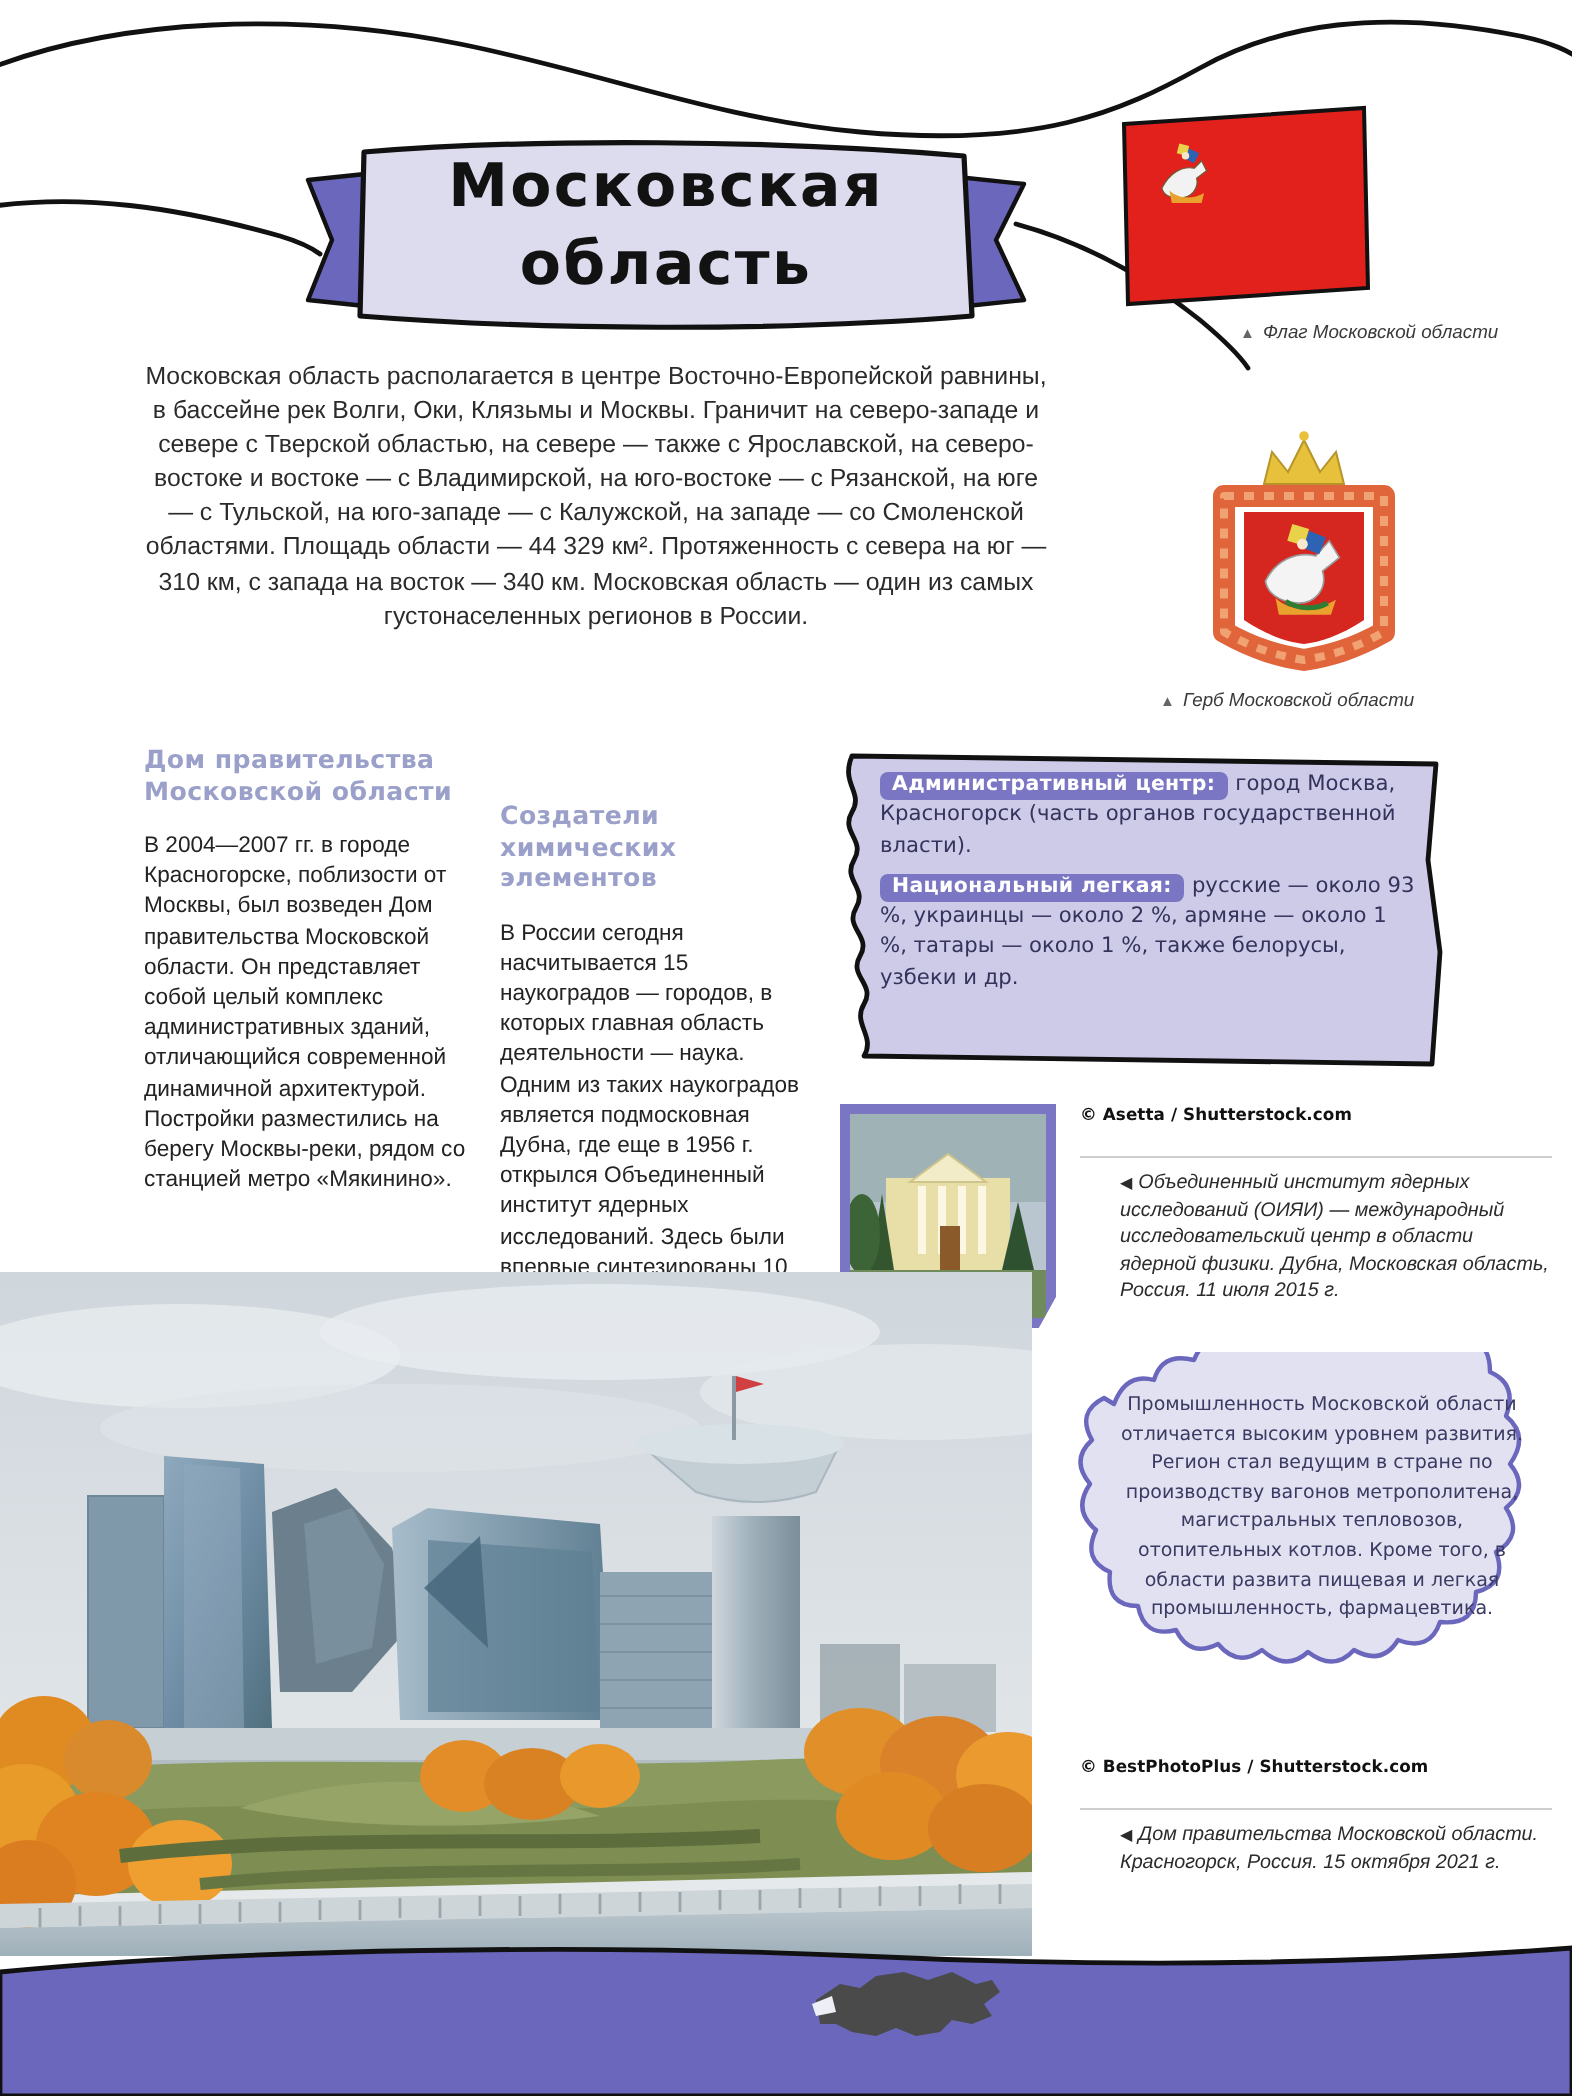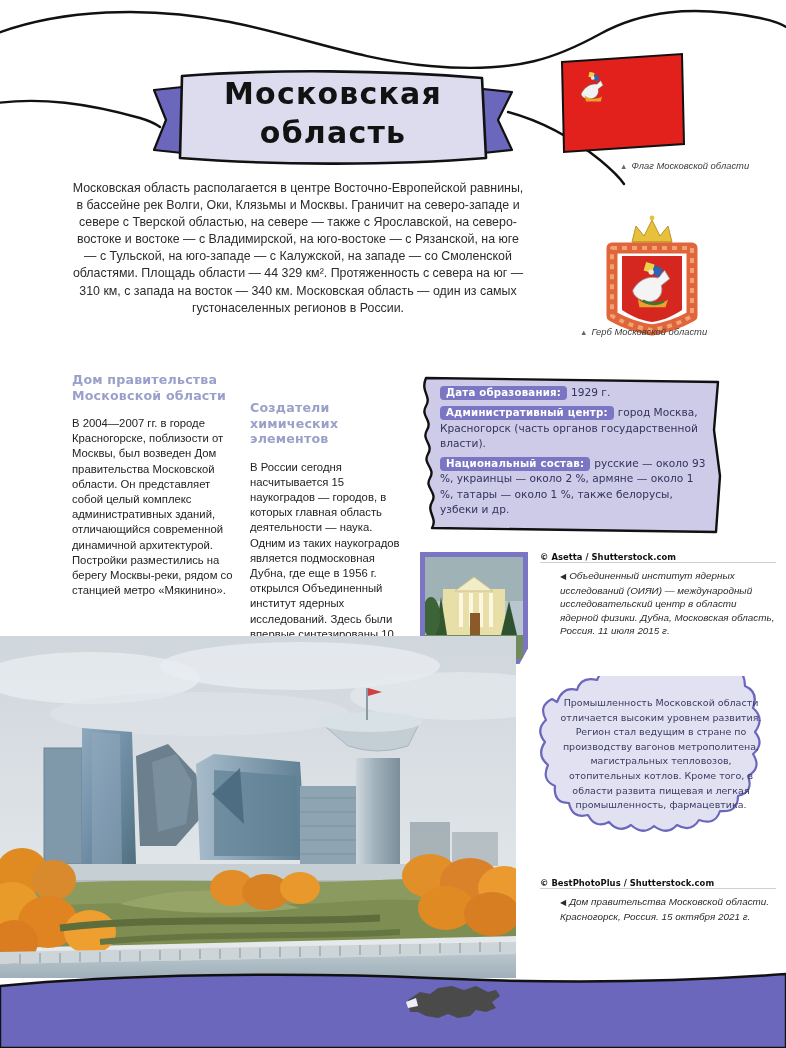--- a/index.html
+++ b/index.html
@@ -81,21 +81,21 @@
   .oiyai-frame{
     position:absolute;left:420px;top:552px;width:108px;height:112px;
     border:5px solid #7b76c3;box-sizing:border-box;
     overflow:hidden;background:#c9d4c0;
     clip-path:polygon(0 0,100% 0,100% 86%,92% 100%,0 100%);
   }
   .oiyai-caption{position:absolute;left:540px;top:552px;width:236px;}
   .credit{
     font-family:"DejaVu Sans", sans-serif;
     font-size:8.4px;font-weight:700;color:#111;letter-spacing:.05px;
-    border-bottom:1px solid #cfcfcf;padding-bottom:0;margin-bottom:6px;
+    border-bottom:1px solid #cfcfcf;padding-bottom:16px;margin-bottom:6px;
   }
   .photo-cap{
     font-size:9.9px;line-height:13.6px;color:#2b2b2b;font-style:italic;margin-left:20px;
   }
   .tri{font-style:normal;font-size:8px;margin-right:3px;}
 
   
   .cloud{position:absolute;left:527px;top:676px;width:268px;height:196px;}
   .cloud-svg{position:absolute;left:0;top:0;}
   .cloud-text{
@@ -191,21 +191,21 @@
 
       <g transform="translate(30,50) scale(0.84)">
         <path d="M8 34 C 14 22, 26 16, 38 19 L 46 10 L 52 20 L 42 28 C 45 38, 38 48, 26 47 C 16 46, 9 41, 8 34 Z" fill="#f4f4f4" stroke="#9b9b9b" stroke-width="1"></path>
         <path d="M34 4 L44 8 L40 18 L30 14 Z" fill="#2d63b5"></path>
         <path d="M24 0 L34 3 L31 13 L21 10 Z" fill="#e8d24a"></path>
         <circle cx="30" cy="12" r="3.2" fill="#f8e9cf"></circle>
         <path d="M14 44 C 22 52, 38 53, 50 45 L 47 54 L 16 54 Z" fill="#e9a22e"></path>
         <path d="M20 46 C 28 51, 38 51, 45 47" fill="none" stroke="#2f7d32" stroke-width="3"></path>
       </g>
     </svg>
-    <div class="fig-cap" style="left:-16px;top:114px;">
+    <div class="fig-cap" style="left:-16px;top:132px;">
       <span class="tri">▲</span><span>Герб Московской области</span>
     </div>
   </div>
 
   <div class="intro">Московская область располагается в центре Восточно-Европейской равнины, в бассейне рек Волги, Оки, Клязьмы и Москвы. Граничит на северо-западе и севере с Тверской областью, на севере — также с Ярославской, на северо-востоке и востоке — с Владимирской, на юго-востоке — с Рязанской, на юге — с Тульской, на юго-западе — с Калужской, на западе — со Смоленской областями. Площадь области — 44 329 км². Протяженность с севера на юг — 310 км, с запада на восток — 340 км. Московская область — один из самых густонаселенных регионов в России.</div>
 
   <div class="col c1">
     <div class="col-head">Дом правительства Московской области</div>
     <div class="col-body">В 2004—2007 гг. в городе Красногорске, поблизости от Москвы, был возведен Дом правительства Московской области. Он представляет собой целый комплекс административных зданий, отличающийся современной динамичной архитектурой. Постройки разместились на берегу Москвы-реки, рядом со станцией метро «Мякинино».</div>
   </div>
@@ -217,27 +217,24 @@
 
   <div class="facts">
     <svg class="facts-svg" width="312" height="168" viewBox="0 0 312 168">
       <path d="M8 6 L300 10 L296 58 L302 104 L298 160 L14 156
                C 20 146, 8 140, 14 130 C 20 120, 6 116, 12 106
                C 18 96, 4 92, 10 82 C 16 72, 3 68, 9 58
                C 15 48, 2 44, 8 34 C 14 24, 2 20, 8 6 Z" fill="#cdcbe8" stroke="#111" stroke-width="2.4" stroke-linejoin="round"></path>
     </svg>
     <div class="facts-inner">
       <div class="fact-row">
-        <span class="fact-label">Дата образования:</span><span class="fact-val">1929 г.</span>
-      </div>
-      <div class="fact-row">
         <span class="fact-label">Административный центр:</span><span class="fact-val">город Москва, Красногорск (часть органов государственной власти).</span>
       </div>
       <div class="fact-row">
-        <span class="fact-label">Национальный состав:</span><span class="fact-val">русские — около 93 %, украинцы — около 2 %, армяне — около 1 %, татары — около 1 %, также белорусы, узбеки и др.</span>
+        <span class="fact-label">Национальный легкая:</span><span class="fact-val">русские — около 93 %, украинцы — около 2 %, армяне — около 1 %, татары — около 1 %, также белорусы, узбеки и др.</span>
       </div>
     </div>
   </div>
 
   <div class="oiyai-frame">
     <svg width="98" height="102" viewBox="0 0 98 102">
       <rect x="0" y="0" width="98" height="102" fill="#b9c6cf"></rect>
       <rect x="0" y="0" width="98" height="44" fill="#9fb3b6"></rect>
 
       <rect x="18" y="32" width="62" height="46" fill="#e8dfa8"></rect>

